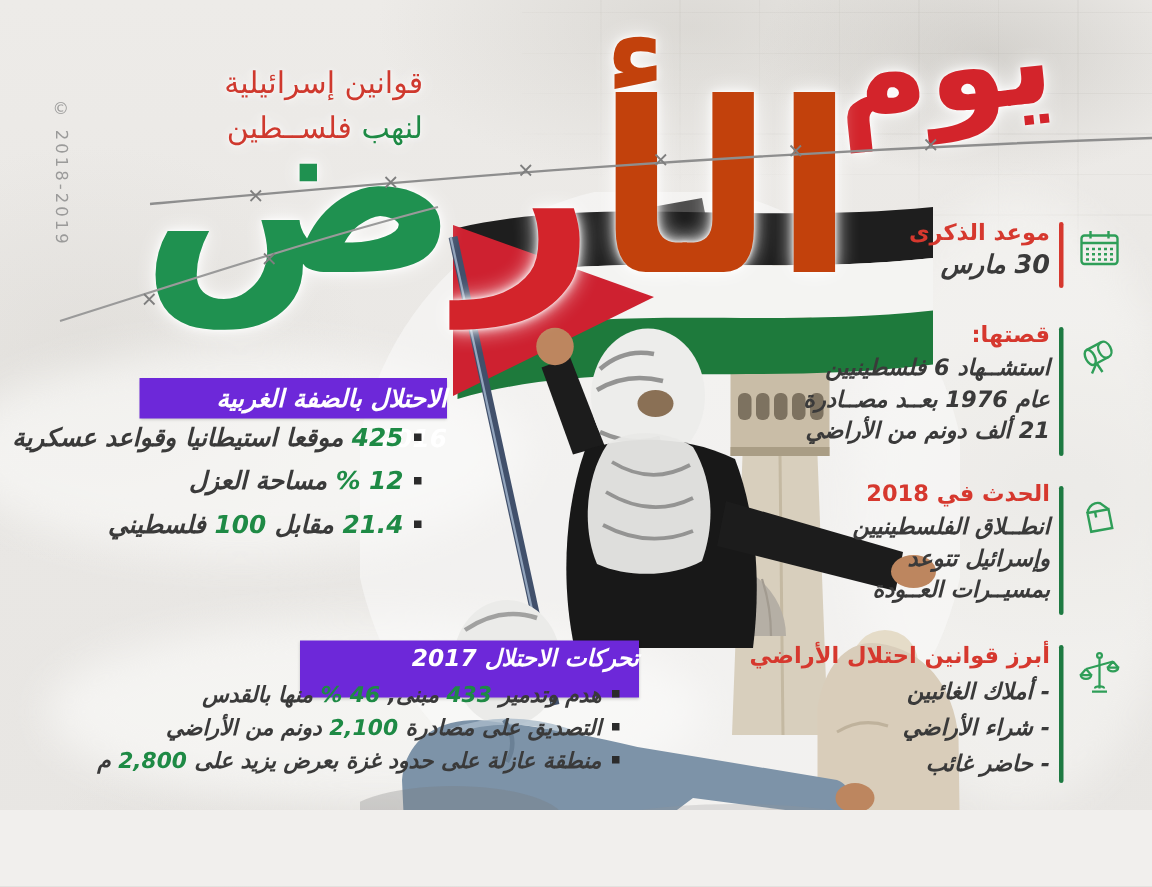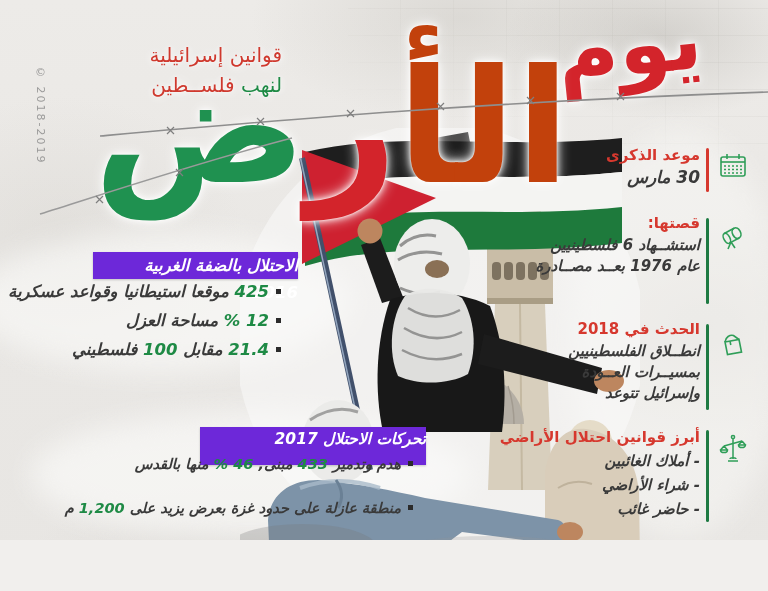--- a/index.html
+++ b/index.html
@@ -190,37 +190,38 @@
           <path d="M19,9.5 c-2.5,0 -4,2.5 -4,5.5 s1.5,5.5 4,5.5"></path>
         </g>
         <path d="M13,22 l-3,7 M13,22 l4,6"></path>
       </svg>
     </div>
     <div class="s-bar grn" style="top:4px;height:86px"></div>
     <div class="s-txt" style="top:0">
       <h3>قصتها:</h3>
       <p>استشــهاد 6 فلسطينيين</p>
       <p>عام 1976 بعــد مصــادرة</p>
+      <p>21 ألف دونم من الأراضي</p>
     </div>
   </section>
 
   <section class="side" style="top:320px">
     <div class="s-icon" style="top:10px">
       <svg width="30" height="30" viewBox="0 0 30 30" fill="none" stroke="#2f9e58" stroke-width="1.6">
         <path d="M7,12 L21,9.5 L23.5,22 L9.5,24.5 Z"></path>
         <path d="M7,12 C7.5,7 12,4.5 15.5,5.5 L21,9.5"></path>
         <path d="M12,11.2 L12.8,15"></path>
       </svg>
     </div>
     <div class="s-bar grn" style="top:4px;height:86px"></div>
     <div class="s-txt" style="top:0">
       <h3>الحدث في 2018</h3>
       <p>انطــلاق الفلسطينيين</p>
+      <p>وإسرائيل تتوعد</p>
       <p>بمسيــرات العــودة</p>
-      <p>وإسرائيل تتوعد</p>
     </div>
   </section>
 
   <section class="side" style="top:428px">
     <div class="s-icon" style="top:4px">
       <svg width="30" height="34" viewBox="0 0 30 34" fill="none" stroke="#2f9e58" stroke-width="1.5">
         <circle cx="15" cy="5" r="1.6"></circle>
         <line x1="15" y1="7" x2="15" y2="27"></line>
         <path d="M10,29 h10 M12,27 c0,-1.8 6,-1.8 6,0"></path>
         <line x1="6" y1="14" x2="24" y2="9"></line>
@@ -237,21 +238,22 @@
     </div>
   </section>
 
   <div class="banner b2016">الاحتلال بالضفة الغربية 2016</div>
   <div class="stat-line s16 l1"><span class="bullet"></span><span class="g">425</span><span> موقعا استيطانيا وقواعد عسكرية</span></div>
   <div class="stat-line s16 l2"><span class="bullet"></span><span class="g">12 %</span><span> مساحة العزل</span></div>
   <div class="stat-line s16 l3"><span class="bullet"></span><span class="g">21.4</span><span> مقابل </span><span class="g">100</span><span> فلسطيني</span></div>
 
   <div class="banner b2017">تحركات الاحتلال 2017</div>
   <div class="stat-line s17 l1"><span class="bullet"></span><span>هدم وتدمير </span><span class="g">433</span><span> مبنى, </span><span class="g">46 %</span><span> منها بالقدس</span></div>
-  <div class="stat-line s17 l3"><span class="bullet"></span><span>منطقة عازلة على حدود غزة بعرض يزيد على </span><span class="g">1,200</span><span> م</span></div>
+  <div class="stat-line s17 l2"><span class="bullet"></span><span>التصديق على مصادرة </span><span class="g">2,100</span><span> دونم من الأراضي</span></div>
+  <div class="stat-line s17 l3"><span class="bullet"></span><span>منطقة عازلة على حدود غزة بعرض يزيد على </span><span class="g">2,800</span><span> م</span></div>
 
   <div class="footer">
     
     
     
     
     
     
   </div>
 </div>

